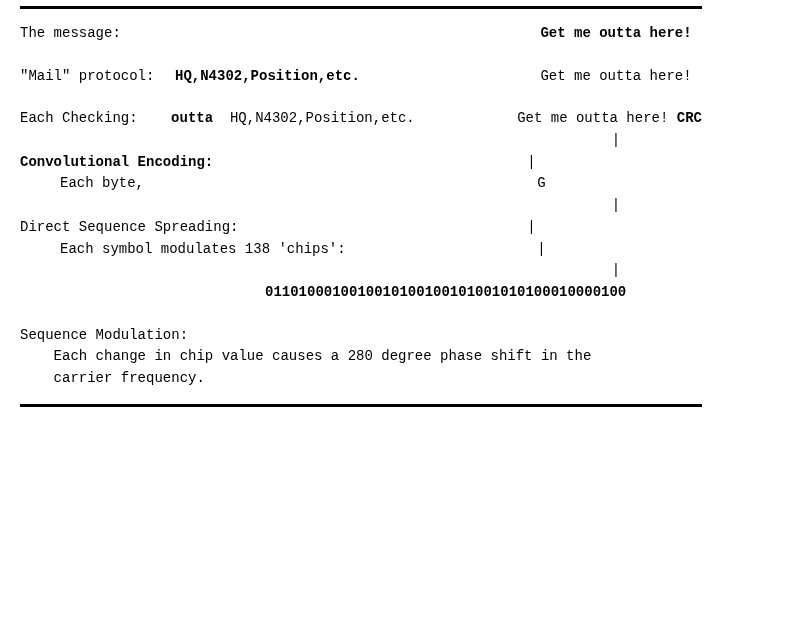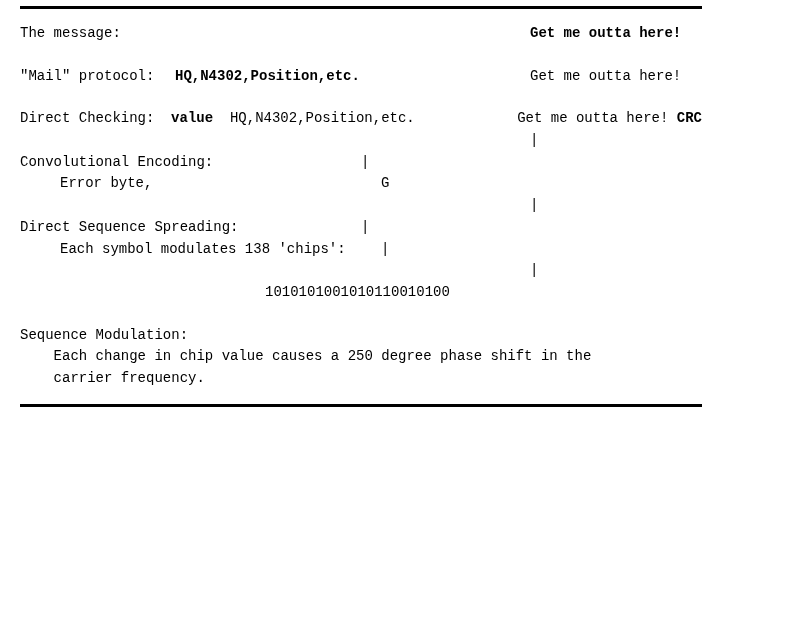--- a/index.html
+++ b/index.html
@@ -27,66 +27,65 @@
       margin: 0;
       font-family: "Courier New", Courier, monospace;
       font-size: 14px;
       white-space: pre;
     }
     .b { font-weight: bold; }
     .row { display: flex; }
     
     .c1 { width: 155px; }           
     .c2 { width: 355px; }           
-    .c3 { flex: 1; }                
+    .c3 { flex: 1; text-align: center; }                
     .c-ind1 { width: 40px; }        
     .c-ind2 { width: 80px; }
     .c-ind3 { width: 120px; }
     .c-bits { width: 245px; display:inline-block; }  
-    .full   { flex: 1; }
+    .full   { flex: 1; font-weight: bold; }
     .gap    { height: 21px; }       
   </style>
 </head>
 <body>
 
 <div class="page">
   <div class="rule"></div>
 
   <pre class="row"><span class="c1">The message:</span><span class="c2"></span><span class="c3 b">Get me outta here!</span></pre>
 
   <div class="gap"></div>
 
   <pre class="row"><span class="c1">"Mail" protocol:</span><span class="c2"><span class="b">HQ,N4302,Position,etc.</span></span><span class="c3">Get me outta here!</span></pre>
 
   <div class="gap"></div>
 
-  <pre class="row"><span class="c1">Direct Checking:</span><span class="c2"><span class="b">value</span>  <span>HQ,N4302,Position,etc.</span></span><span class="c3"><span>Get me outta here!</span> <span class="b">CRC</span></span></pre>
+  <pre class="row"><span class="c1">Each Checking:</span><span class="c2"><span class="b">outta</span>  <span>HQ,N4302,Position,etc.</span></span><span class="c3"><span>Get me outta here!</span> <span class="b">CRC</span></span></pre>
 
   <pre class="row"><span class="c1"></span><span class="c2"></span><span class="c3">|</span></pre>
 
   <pre class="row"><span class="full">Convolutional Encoding:</span><span class="c3">|</span></pre>
 
-  <pre class="row"><span class="c-ind1"></span><span style="flex:1">Error byte,</span><span class="c3">G</span></pre>
+  <pre class="row"><span class="c-ind1"></span><span style="flex:1">Each byte,</span><span class="c3">G</span></pre>
 
 
 
   <pre class="row"><span class="c1"></span><span class="c2"></span><span class="c3">|</span></pre>
 
   <pre class="row"><span style="flex:1">Direct Sequence Spreading:</span><span class="c3">|</span></pre>
 
   <pre class="row"><span class="c-ind1"></span><span style="flex:1">Each symbol modulates 138 'chips':</span><span class="c3">|</span></pre>
 
   <pre class="row"><span class="c1"></span><span class="c2"></span><span class="c3">|</span></pre>
 
+  <pre class="row"><span class="c-bits"></span><span class="full">0110100010010010100100101001010100010000100</span></pre>
   <pre class="row"><span class="c-bits"></span></pre>
   <pre class="row"><span class="c-bits"></span></pre>
   <pre class="row"><span class="c-bits"></span></pre>
-  <pre class="row"><span class="c-bits"></span></pre>
-  <pre class="row"><span class="c-bits"></span><span class="full">1010101001010110010100</span></pre>
 
   <div class="gap"></div>
 
   <pre>Sequence Modulation:</pre>
-  <pre>    <span>Each change in chip value causes a 250 degree phase shift in the
+  <pre>    <span>Each change in chip value causes a 280 degree phase shift in the
     carrier frequency.</span></pre>
 
   <div class="rule-bottom"></div>
 </div>
 
 </body></html>

